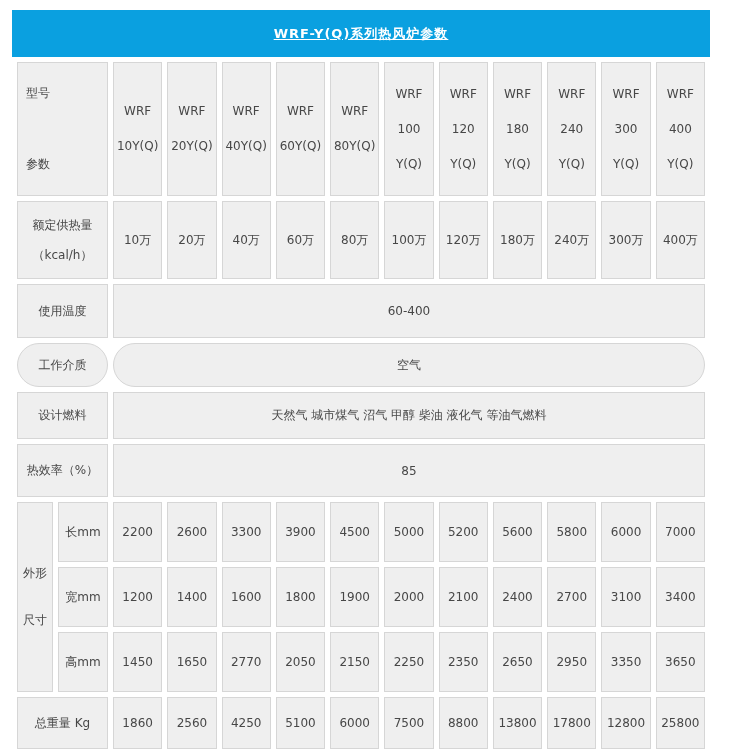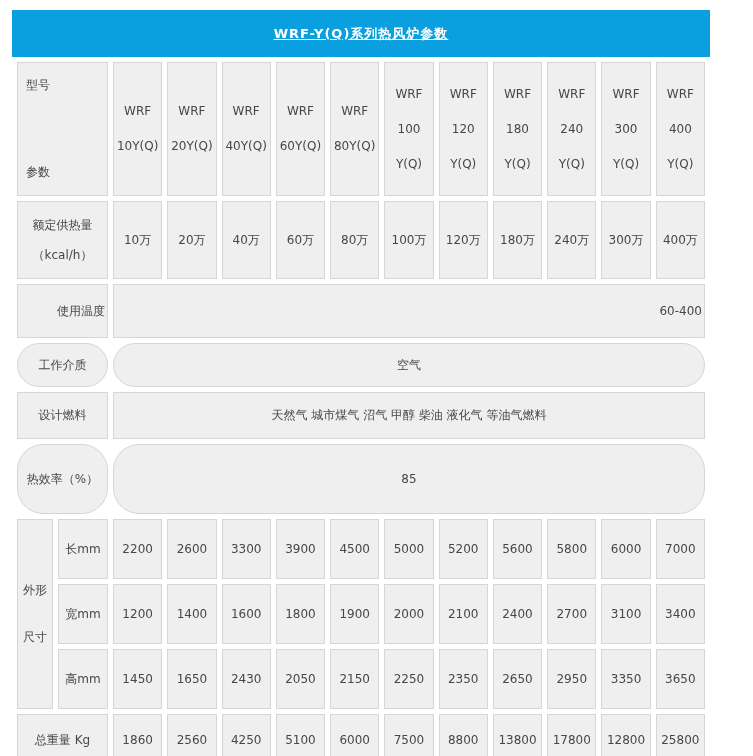--- a/index.html
+++ b/index.html
@@ -15,29 +15,29 @@
     width:698px; table-layout:fixed;
     border-collapse:separate; border-spacing:5px;
   }
   td {
     background:#efefef; border:1px solid #d6d6d6;
     text-align:center; vertical-align:middle;
     color:#474747; font-size:12px; padding:2px; overflow:hidden;
   }
   .r-models td { height:134px; }
   .r-rated  td { height:78px; }
-  .r-temp   td { height:54px;text-align:right; }
+  .r-temp   td { height:54px; }
   .r-medium td { height:44px;border-radius:22px; }
   .r-fuel   td { height:47px; }
-  .r-eff    td { height:70px;border-radius:26px; }
+  .r-eff    td { height:53px; }
   .r-dim    td { height:60px; }
   .r-weight td { height:52px;margin-top:20px; }
   td.model { white-space:pre-line; line-height:35px; }
   td.corner {
-    text-align:left; padding:14px 8px;
+    text-align:left; padding:22px 8px;
   }
   td.corner .corner-inner {
     height:100%; display:flex; flex-direction:column;
     justify-content:space-between; align-items:flex-start;
   }
   td.lbl-2line { white-space:pre-line; line-height:30px; }
   td.lbl-dim   { white-space:pre-line; line-height:47px; }
 </style>
 </head>
 <body>
@@ -167,21 +167,21 @@
         <td>2400</td>
         <td>2700</td>
         <td>3100</td>
         <td>3400</td>
       </tr>
 
       <tr class="r-dim">
         <td>高mm</td>
         <td>1450</td>
         <td>1650</td>
-        <td>2430</td>
+        <td>2770</td>
         <td>2050</td>
         <td>2150</td>
         <td>2250</td>
         <td>2350</td>
         <td>2650</td>
         <td>2950</td>
         <td>3350</td>
         <td>3650</td>
       </tr>
 

